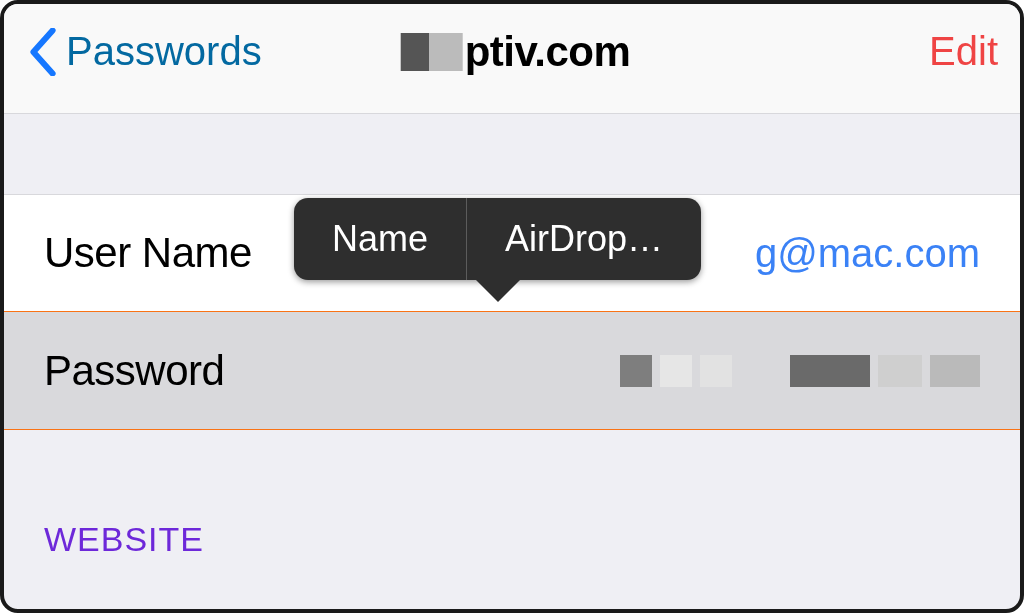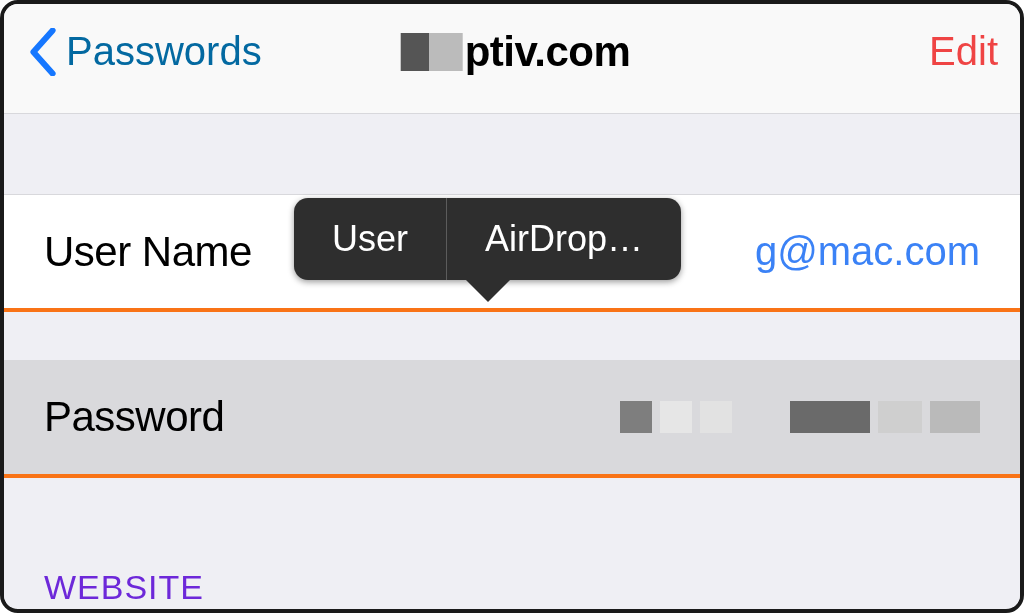--- a/index.html
+++ b/index.html
@@ -77,31 +77,30 @@
       height: 80px;
       background: #efeff4;
     }
     .row {
       height: 118px;
       display: flex;
       align-items: center;
       justify-content: space-between;
       padding: 0 40px;
       border-top: 1px solid #d8d8dc;
-      border-bottom: 4px solid #f97316;
+      border-bottom: 1px solid #f97316;
     }
     .row + .row {
       border-top: none;
     }
     .row-white {
       background: #ffffff;
     }
     .row-selected {
       background: #d9d9dc;
-      margin-top: 48px;
     }
     .row-label {
       font-size: 42px;
       color: #000;
       font-weight: 400;
       letter-spacing: -0.5px;
     }
     .row-value {
       font-size: 40px;
       color: #3b82f6;
@@ -210,19 +209,19 @@
       <span class="box-e"></span>
       <span class="box-f"></span>
     </div>
   </div>
 
   <div class="section-gap"></div>
 
   <div class="section-header">WEBSITE</div>
 
   <div class="popover">
-    <div class="popover-item">User</div>
+    <div class="popover-item">Name</div>
     <div class="popover-divider"></div>
     <div class="popover-item">AirDrop…</div>
     <div class="popover-arrow"></div>
   </div>
 
 </div>
 
 </body></html>

